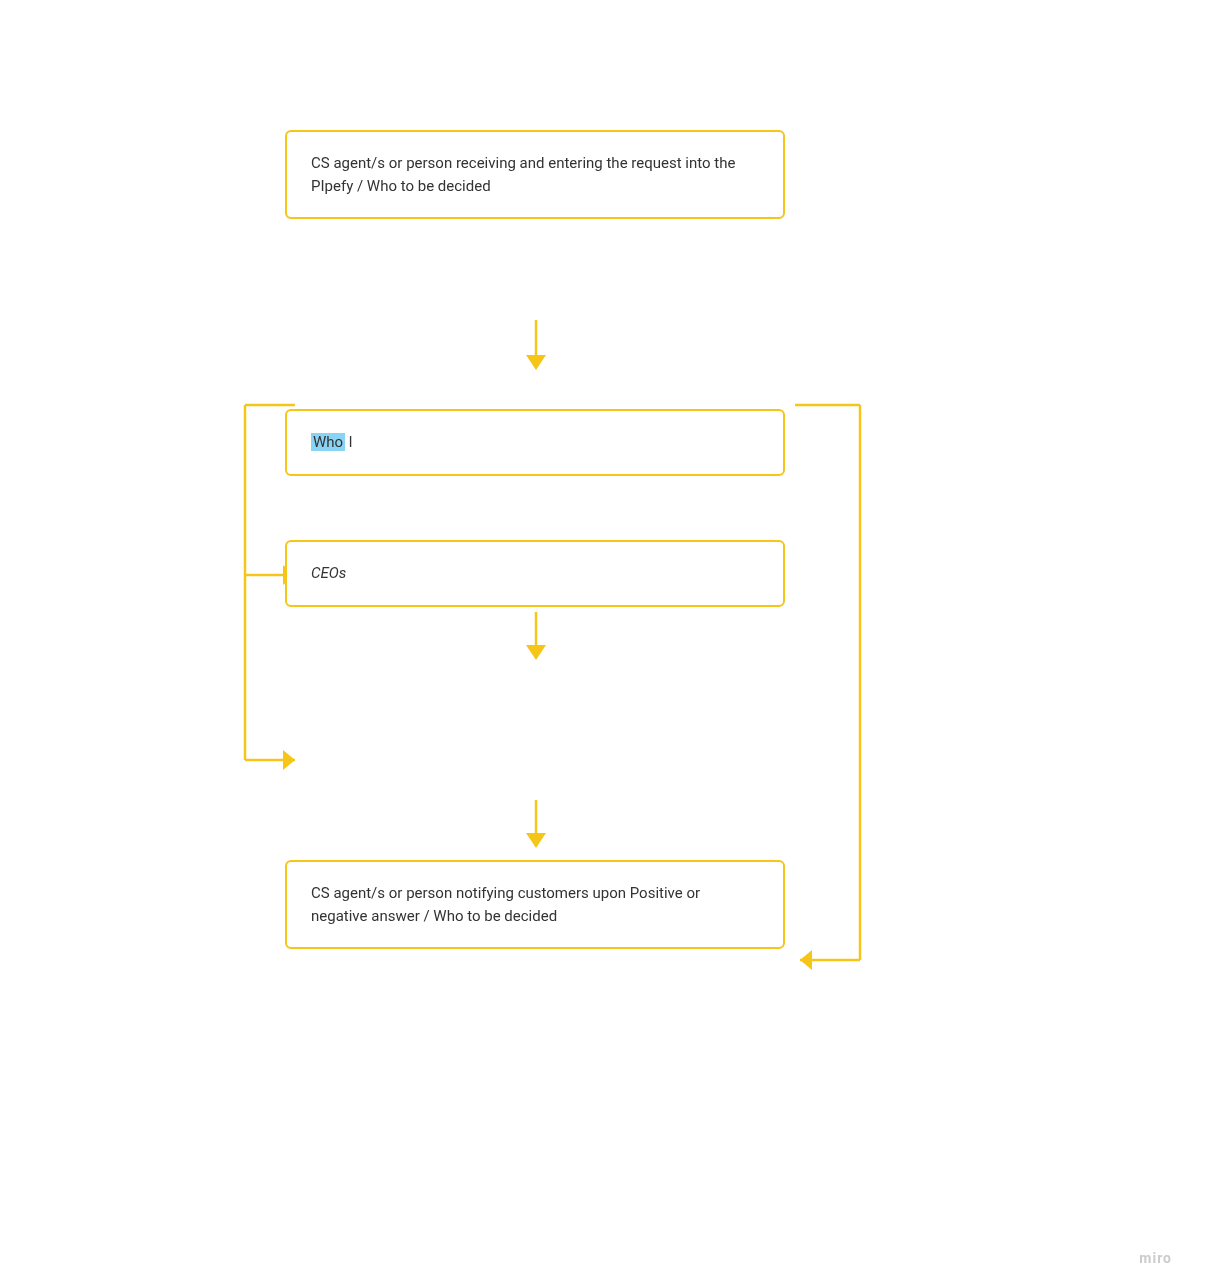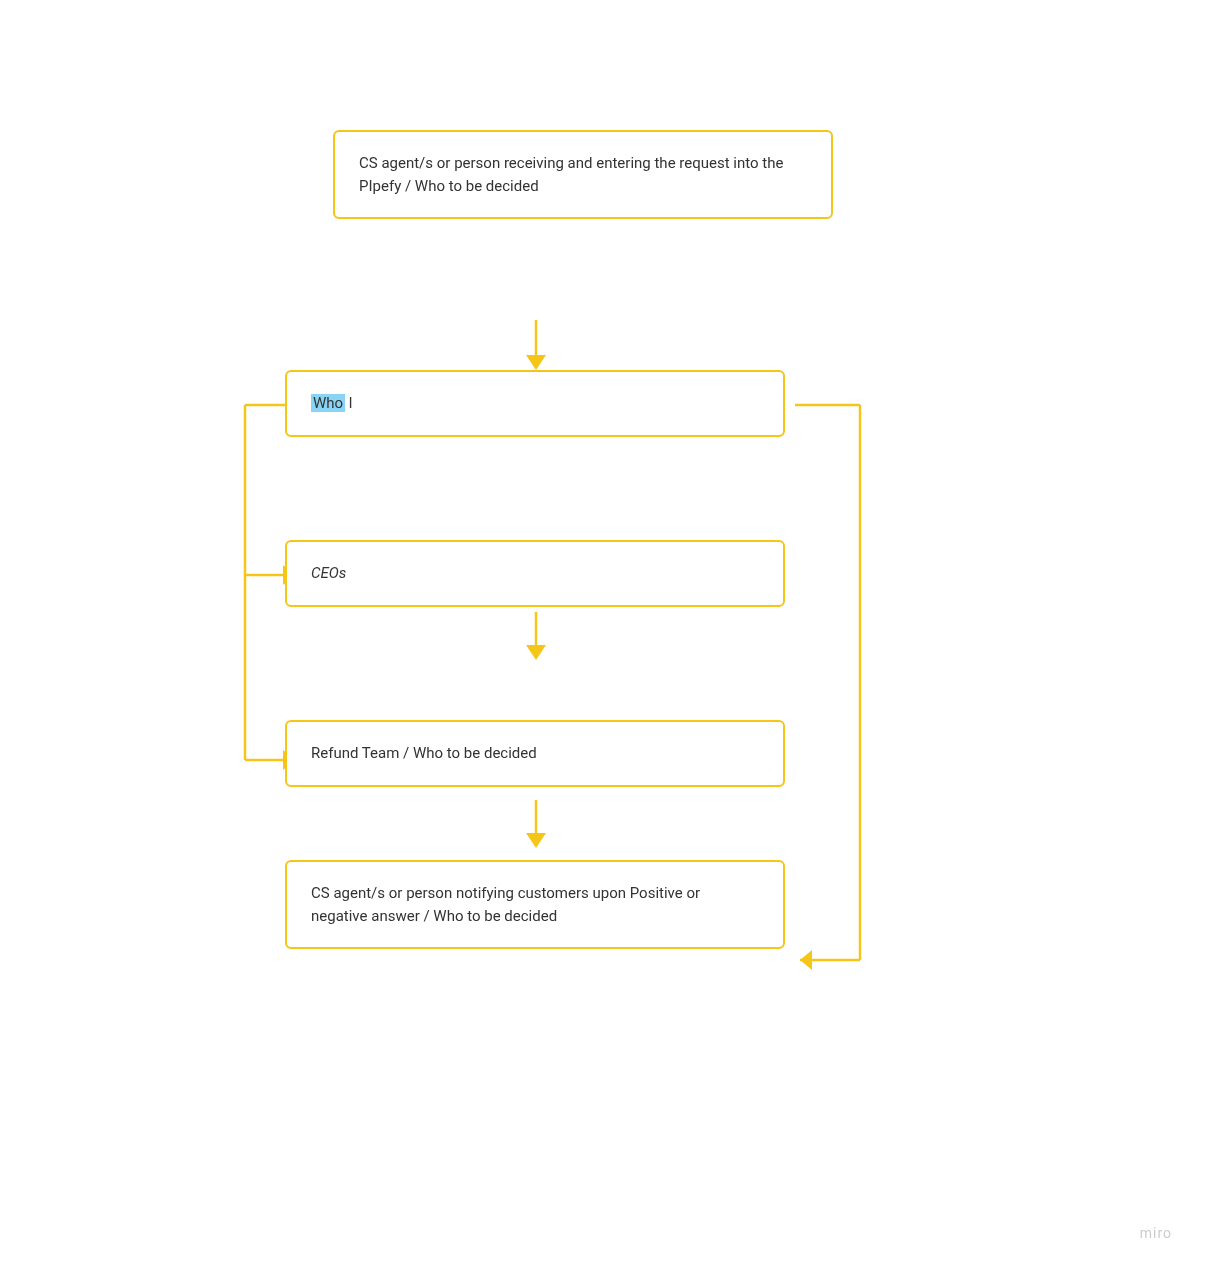--- a/index.html
+++ b/index.html
@@ -26,36 +26,37 @@
       padding: 20px 24px;
       width: 500px;
       position: relative;
       font-size: 15px;
       color: #333333;
       line-height: 1.5;
     }
 
     .flow-box.highlighted-text {
       min-height: 60px;
+      margin-top: 39px;
     }
 
     .highlight-span {
       background: #89d4f5;
       color: #333;
       padding: 0 2px;
     }
 
     .miro-watermark {
       position: absolute;
-      bottom: 46px;
+      bottom: 21px;
       right: 40px;
       font-size: 14px;
       color: #cccccc;
       letter-spacing: 1px;
-      font-weight: 400;
+      font-weight: 700;
     }
 
     
     .svg-overlay {
       position: absolute;
       top: 0; left: 0;
       width: 100%; height: 100%;
       pointer-events: none;
     }
   </style>
@@ -83,46 +84,41 @@
     <polygon points="812,950 800,960 812,970" fill="#f5c518"></polygon>
 
     <line x1="536" y1="800" x2="536" y2="833" stroke="#f5c518" stroke-width="2.5"></line>
     <polygon points="526,833 546,833 536,848" fill="#f5c518"></polygon>
 
     <line x1="245" y1="575" x2="245" y2="760" stroke="#f5c518" stroke-width="2.5"></line>
     <line x1="245" y1="760" x2="295" y2="760" stroke="#f5c518" stroke-width="2.5"></line>
     <polygon points="283,750 295,760 283,770" fill="#f5c518"></polygon>
   </svg>
 
-  <div style="position:absolute; top:130px; left:285px; width:416px;margin-left:48px;">
+  <div style="position:absolute; top:130px; left:285px; width:416px;">
     <div class="flow-box">
       <span>CS agent/s or person receiving and entering the request into the PIpefy / Who to be decided</span>
     </div>
   </div>
 
   <div style="position:absolute; top:370px; left:285px; width:500px;">
     <div class="flow-box highlighted-text">
       <span>
         <span class="highlight-span">Who</span>
         <span>l</span>
       </span>
     </div>
   </div>
 
   <div style="position:absolute; top:540px; left:285px; width:500px;font-style:italic;">
     <div class="flow-box">
       <span>CEOs</span>
     </div>
   </div>
 
-  <div style="position:absolute; top:720px; left:285px; width:500px;">
-    <div class="flow-box">
-      <span>Refund Team / Who to be decided</span>
-    </div>
-  </div>
 
   <div style="position:absolute; top:860px; left:285px; width:604px;">
     <div class="flow-box">
       <span>CS agent/s or person notifying customers upon Positive or negative answer / Who to be decided</span>
     </div>
   </div>
 
   <div class="miro-watermark">
     <span>miro</span>
   </div>

